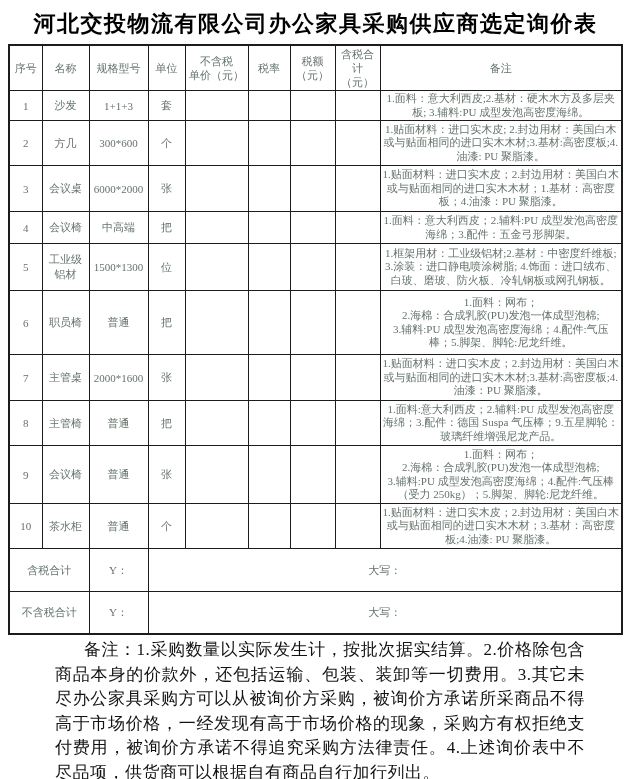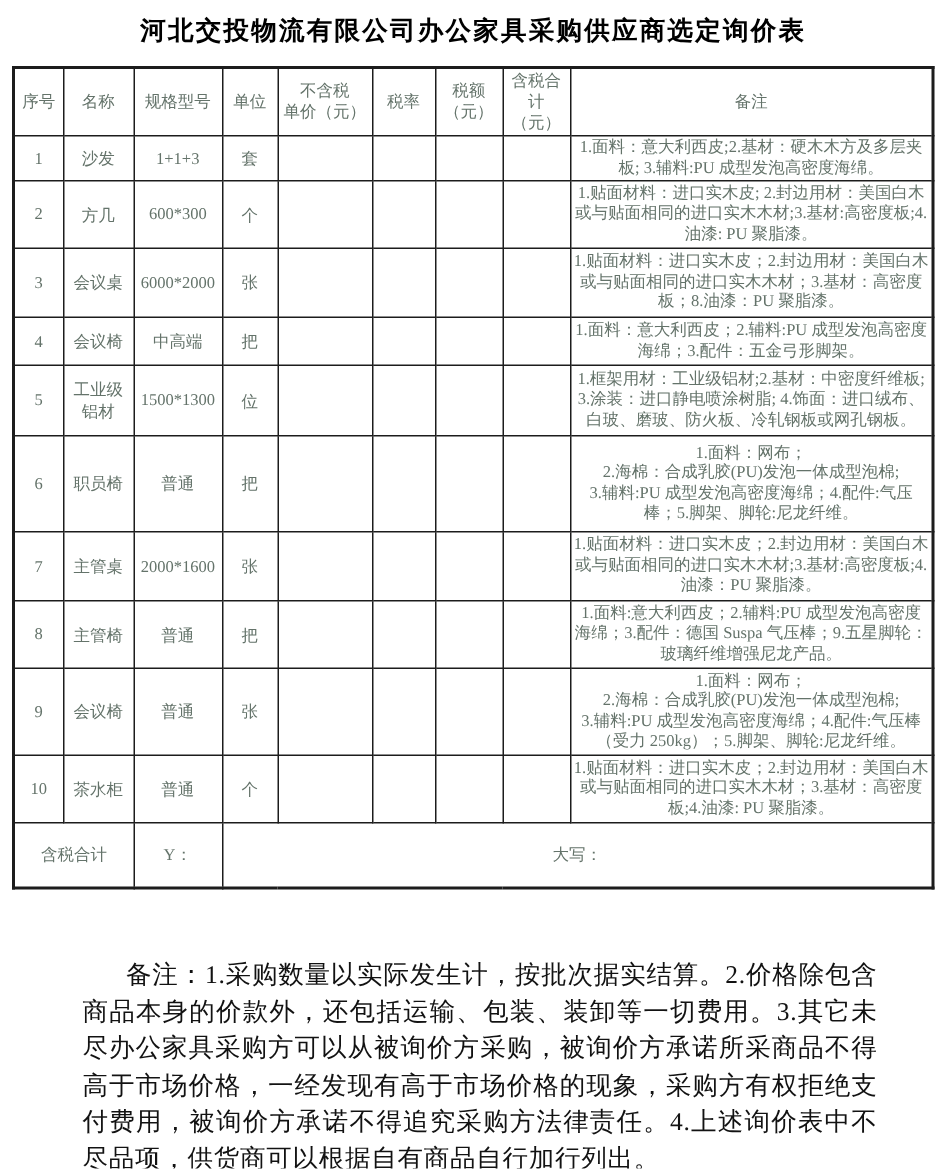--- a/index.html
+++ b/index.html
@@ -7,21 +7,21 @@
     width:631px;height:779px;
     font-family:"Liberation Serif","DejaVu Serif",serif;
     color:#222;
     overflow:hidden;
   }
   .page{position:relative;width:631px;height:779px;background:#fff;}
 
   .doc-title{
     margin:0;padding-top:9px;
     text-align:center;
-    font-size:17px;font-weight:bold;color:#000;
+    font-size:22px;font-weight:bold;color:#000;
     letter-spacing:1.5px;
     font-family:"Liberation Sans","DejaVu Sans",sans-serif;
   }
 
   table.inquiry{
     position:absolute;left:8px;top:44px;
     width:615px;
     border-collapse:collapse;
     table-layout:fixed;
     border:2px solid #1c1c1c;
@@ -109,39 +109,39 @@
       <td></td>
       <td></td>
       <td></td>
       <td></td>
       <td class="remark">1.面料：意大利西皮;2.基材：硬木木方及多层夹板; 3.辅料:PU 成型发泡高密度海绵。</td>
     </tr>
 
     <tr style="height:45px">
       <td>2</td>
       <td>方几</td>
-      <td>600*300</td>
+      <td>300*600</td>
       <td>个</td>
       <td></td>
       <td></td>
       <td></td>
       <td></td>
       <td class="remark">1.贴面材料：进口实木皮; 2.封边用材：美国白木或与贴面相同的进口实木木材;3.基材:高密度板;4.油漆: PU 聚脂漆。</td>
     </tr>
 
     <tr style="height:46px">
       <td>3</td>
       <td>会议桌</td>
       <td>6000*2000</td>
       <td>张</td>
       <td></td>
       <td></td>
       <td></td>
       <td></td>
-      <td class="remark">1.贴面材料：进口实木皮；2.封边用材：美国白木或与贴面相同的进口实木木材；3.基材：高密度板；8.油漆：PU 聚脂漆。</td>
+      <td class="remark">1.贴面材料：进口实木皮；2.封边用材：美国白木或与贴面相同的进口实木木材；1.基材：高密度板；4.油漆：PU 聚脂漆。</td>
     </tr>
 
     <tr style="height:32px">
       <td>4</td>
       <td>会议椅</td>
       <td>中高端</td>
       <td>把</td>
       <td></td>
       <td></td>
       <td></td>
@@ -224,18 +224,23 @@
       <td></td>
       <td class="remark">1.贴面材料：进口实木皮；2.封边用材：美国白木或与贴面相同的进口实木木材；3.基材：高密度板;4.油漆: PU 聚脂漆。</td>
     </tr>
 
     <tr style="height:43px">
       <td colspan="2">含税合计</td>
       <td class="amount-cell">Y：</td>
       <td colspan="6" class="caps-cell">大写：</td>
     </tr>
 
+    <tr style="height:42px">
+      <td colspan="2">不含税合计</td>
+      <td class="amount-cell">Y：</td>
+      <td colspan="6" class="caps-cell">大写：</td>
+    </tr>
   </tbody>
     </table>
 
   <p class="notes">备注：1.采购数量以实际发生计，按批次据实结算。2.价格除包含商品本身的价款外，还包括运输、包装、装卸等一切费用。3.其它未尽办公家具采购方可以从被询价方采购，被询价方承诺所采商品不得高于市场价格，一经发现有高于市场价格的现象，采购方有权拒绝支付费用，被询价方承诺不得追究采购方法律责任。4.上述询价表中不尽品项，供货商可以根据自有商品自行加行列出。</p>
 
 </div>
 
 </body></html>

